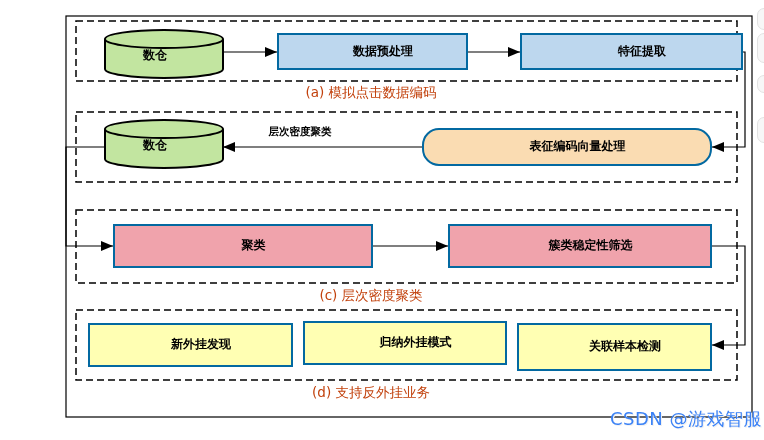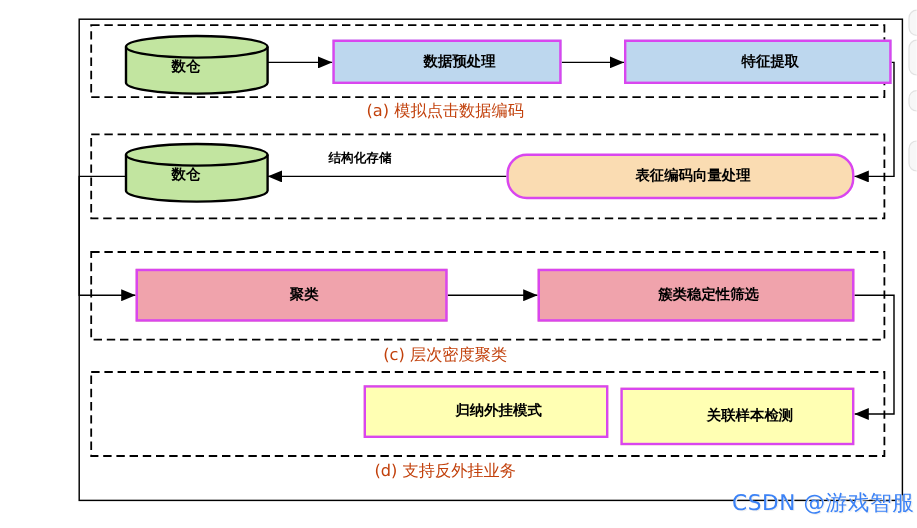--- a/index.html
+++ b/index.html
@@ -4,21 +4,21 @@
 <style>
   html,body{margin:0;padding:0;background:#ffffff;}
   #canvas{
     position:relative;width:764px;height:440px;overflow:hidden;
     background:#ffffff;
     font-family:"DejaVu Sans","Liberation Sans",sans-serif;
   }
   svg{position:absolute;left:0;top:0;}
   .node{
     position:absolute;box-sizing:border-box;
-    border:2px solid #d946ef;
+    border:2px solid #0369a1;
     display:flex;align-items:center;justify-content:center;
     font-size:12px;font-weight:bold;color:#000;
     text-align:right;line-height:1.1;padding-left:21px;
   }
   .blue{background:#bdd7ee;}
   .orange{background:#fadcb2;}
   .pink{background:#f0a3ac;}
   .yellow{background:#ffffb3;}
   .cyl-label{
     position:absolute;width:100px;text-align:center;
@@ -80,25 +80,26 @@
     <polyline points="712,246 745,246 745,345 712,345" fill="none" stroke="#000" stroke-width="1.2" marker-end="url(#arr)"></polyline>
   </svg>
 
   <div class="cyl-label" style="left:105px;top:47px;">数仓</div>
   <div class="cyl-label" style="left:105px;top:137px;">数仓</div>
 
   <div class="node blue" style="left:277px;top:33px;width:191px;height:37px;">数据预处理</div>
   <div class="node blue" style="left:520px;top:33px;width:223px;height:37px;">特征提取</div>
 
   <div class="node orange" style="left:422px;top:128px;width:290px;height:38px;border-radius:17px;">表征编码向量处理</div>
-  <div class="edge-label">结构化存储</div>
+  <div class="edge-label">层次密度聚类</div>
 
   <div class="node pink" style="left:113px;top:224px;width:260px;height:44px;">聚类</div>
   <div class="node pink" style="left:448px;top:224px;width:264px;height:44px;">簇类稳定性筛选</div>
 
+  <div class="node yellow" style="left:88px;top:323px;width:205px;height:44px;">新外挂发现</div>
   <div class="node yellow" style="left:303px;top:321px;width:204px;height:44px;">归纳外挂模式</div>
   <div class="node yellow" style="left:517px;top:323px;width:195px;height:48px;">关联样本检测</div>
 
   <div class="caption" style="top:84px;">(a) 模拟点击数据编码</div>
   <div class="caption" style="top:287px;">(c) 层次密度聚类</div>
   <div class="caption" style="top:384px;">(d) 支持反外挂业务</div>
 
   <div class="widget" style="top:8px;height:22px;"></div>
   <div class="widget" style="top:33px;height:30px;"></div>
   <div class="widget" style="top:75px;height:18px;"></div>

